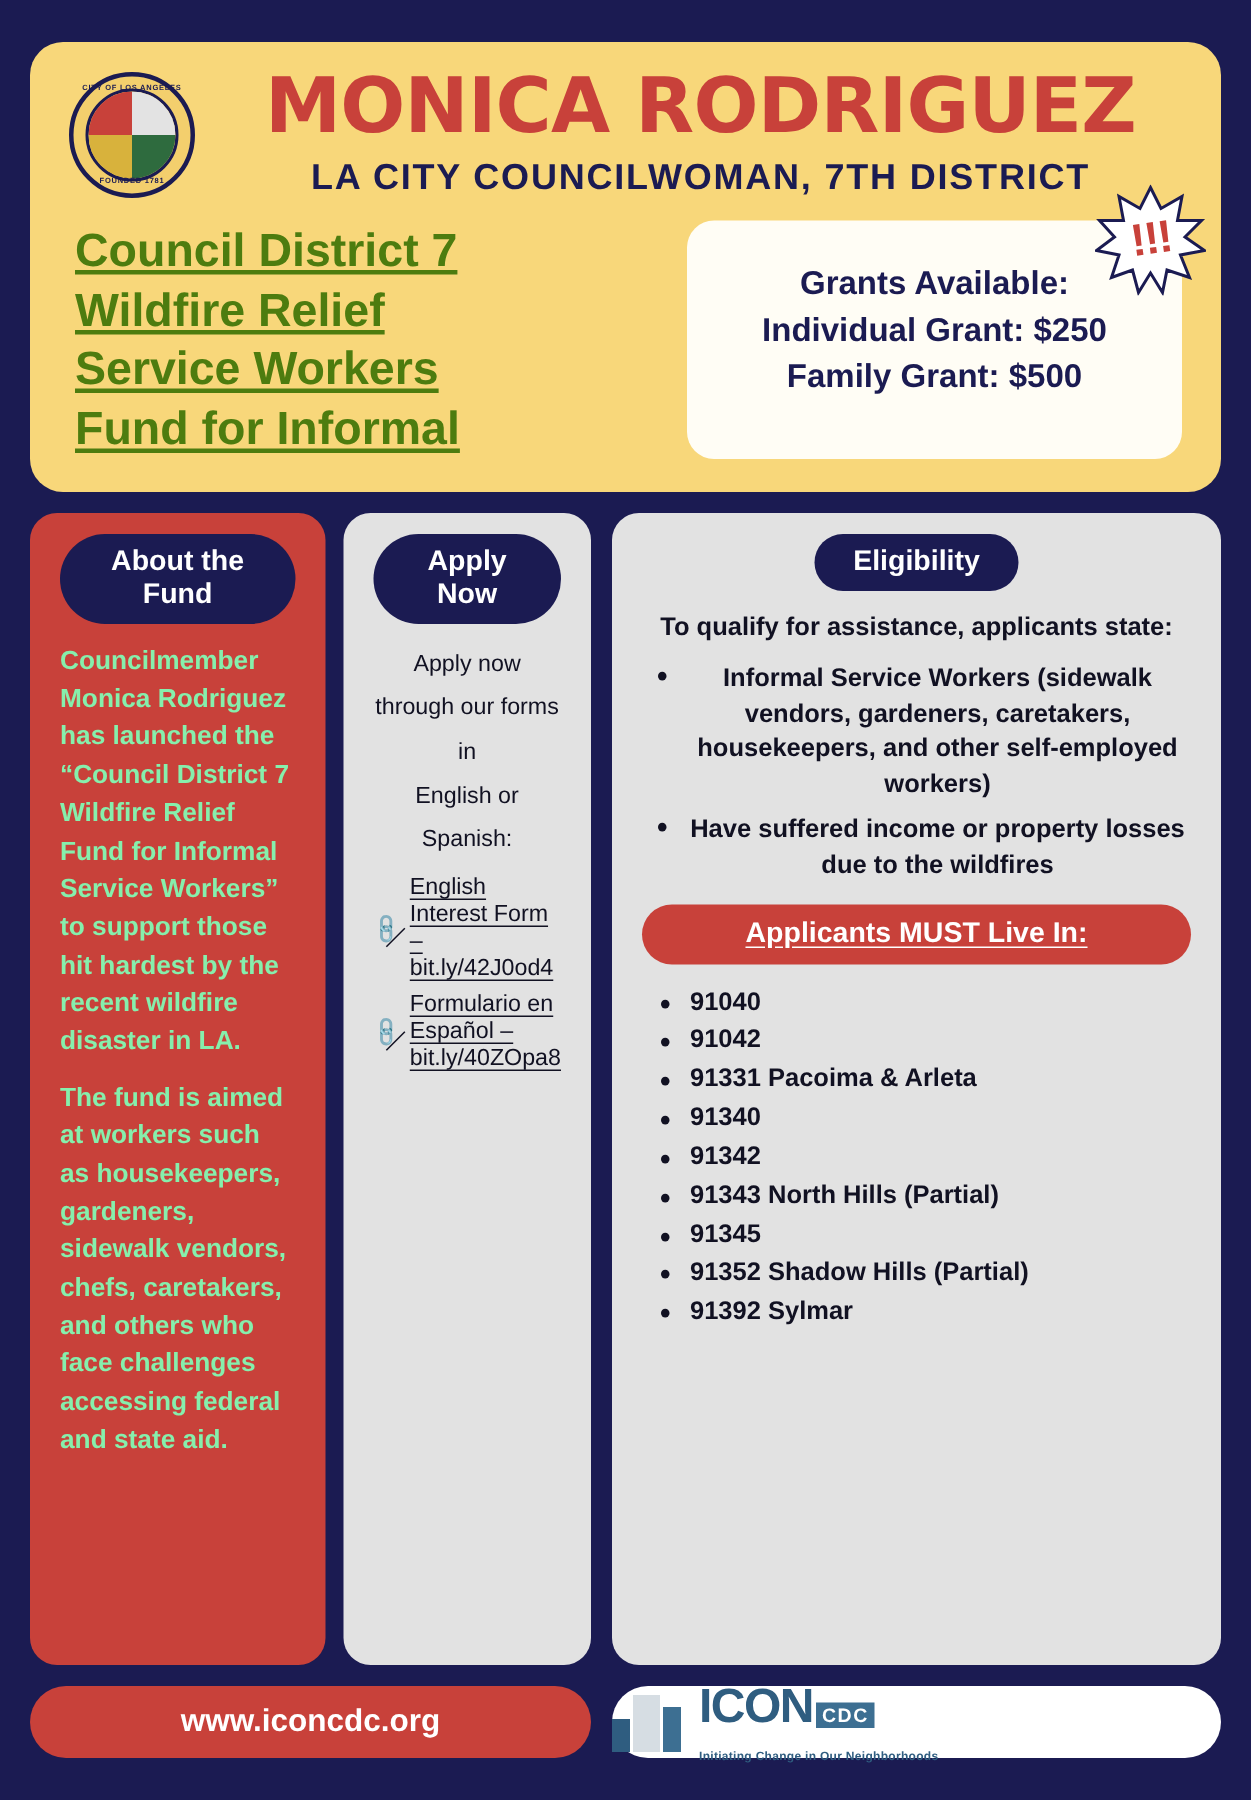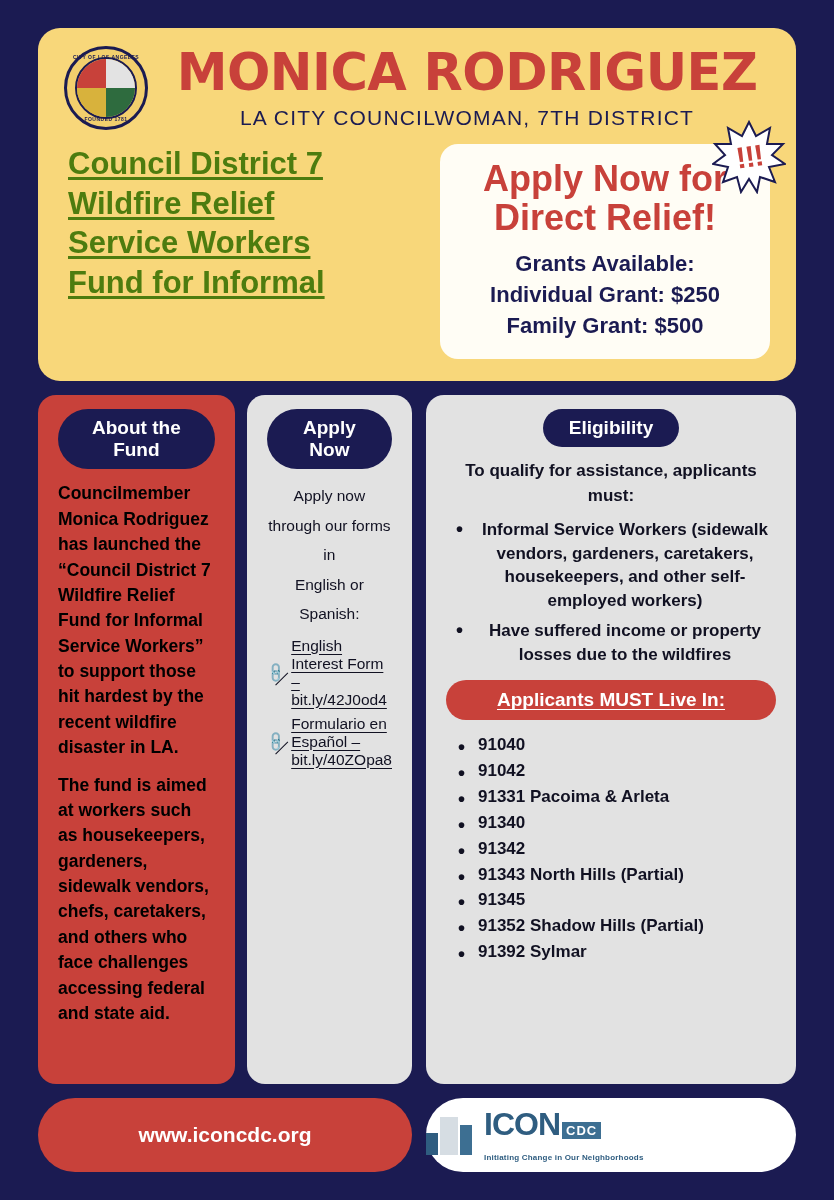--- a/index.html
+++ b/index.html
@@ -7,21 +7,21 @@
     width: 834px;
     height: 1200px;
     background: #1b1b52;
     font-family: "Liberation Sans", sans-serif;
     overflow: hidden;
     position: relative;
   }
   .flyer {
     position: absolute;
     inset: 0;
-    padding: 28px 38px;
+    padding: 28px 20px;
     display: flex;
     flex-direction: column;
     gap: 14px;
   }
 
   
   .header {
     background: #f8d77a;
     border-radius: 22px;
     padding: 18px 26px 22px 26px;
@@ -76,22 +76,22 @@
   .name {
     font-family: "DejaVu Sans", sans-serif;
     font-size: 51px;
     font-weight: bold;
     letter-spacing: -0.5px;
     color: #c8413a;
     line-height: 1.0;
     white-space: nowrap;
   }
   .subname {
-    font-size: 21px;
-    font-weight: normal;
+    font-size: 24px;
+    font-weight: bold;
     color: #1b1b52;
     letter-spacing: 1.2px;
     margin-top: 8px;
   }
 
   .header-body {
     display: flex;
     gap: 18px;
     margin-top: 14px;
   }
@@ -164,21 +164,21 @@
     color: #ffffff;
     border-radius: 999px;
     font-size: 19px;
     font-weight: bold;
     padding: 8px 26px;
     display: inline-block;
     margin: 0 auto 12px;
   }
   .pill-wrap { text-align: center; }
 
-  .body-white { color: #000000; font-size: 17.5px; font-weight: bold; line-height: 1.45; }
+  .body-white { color: #86efac; font-size: 17.5px; font-weight: bold; line-height: 1.45; }
   .body-white p + p { margin-top: 12px; }
 
   .body-dark { color: #111122; font-size: 17px; font-weight: bold; line-height: 1.42; }
   .intro { text-align: center; margin-bottom: 10px; }
   ul.bullets { list-style: none; padding-left: 6px; text-align: center; }
   ul.bullets li {
     position: relative;
     padding-left: 22px;
     margin-bottom: 6px;
     line-height: 1.4;
@@ -236,21 +236,21 @@
     margin-top: 6px;
     font-size: 15.5px;
     color: #111122;
     text-decoration: underline;
     text-underline-offset: 3px;
     cursor: pointer;
   }
   .link-icon { font-size: 14px; transform: rotate(-45deg); text-decoration: none; }
 
   
-  .footer { display: flex; gap: 14px; height: 74px; }
+  .footer { display: flex; gap: 14px; height: 48px; }
   .web {
     flex: 0 0 374px;
     background: #c8413a;
     border-radius: 999px;
     display: flex; align-items: center; justify-content: center;
     color: #ffffff;
     font-size: 21px;
     font-weight: bold;
   }
   .logo-card {
@@ -322,21 +322,20 @@
         <span class="title-line">Fund for Informal</span>
       </div>
 
       <div class="apply-card">
         <div class="burst">
           <svg viewBox="0 0 74 74" width="74" height="74" aria-hidden="true">
             <polygon points="37,2 44,16 58,8 55,24 71,24 60,35 73,44 57,47 63,62 48,57 45,72 37,59 29,72 25,57 11,62 16,47 1,44 13,35 3,24 19,24 16,8 30,16" fill="#ffffff" stroke="#1b1b52" stroke-width="2"></polygon>
           </svg>
           <span>!!!</span>
         </div>
-        <div class="apply-big">Apply Now for Direct Relief!</div>
         <div class="grants">
           <div>Grants Available:</div>
           <div>Individual Grant: $250</div>
           <div>Family Grant: $500</div>
         </div>
       </div>
     </div>
   </div>
 
   <div class="cols">
@@ -370,21 +369,21 @@
         </div>
       </div>
     </div>
 
     <div class="col-right">
       <div class="card card-grey" style="flex:1;">
         <div class="pill-wrap">
           <div class="pill">Eligibility</div>
         </div>
         <div class="body-dark">
-          <div class="intro">To qualify for assistance, applicants must:</div>
+          <div class="intro">To qualify for assistance, applicants state:</div>
           <ul class="bullets">
             <li>Informal Service Workers (sidewalk vendors, gardeners, caretakers, housekeepers, and other self-employed workers)</li>
             <li>Have suffered income or property losses due to the wildfires</li>
           </ul>
         </div>
         <div class="redbar">Applicants MUST Live In:</div>
         <ul class="zips">
           <li>91040</li>
           <li>91042</li>
           <li>91331 Pacoima &amp; Arleta</li>

